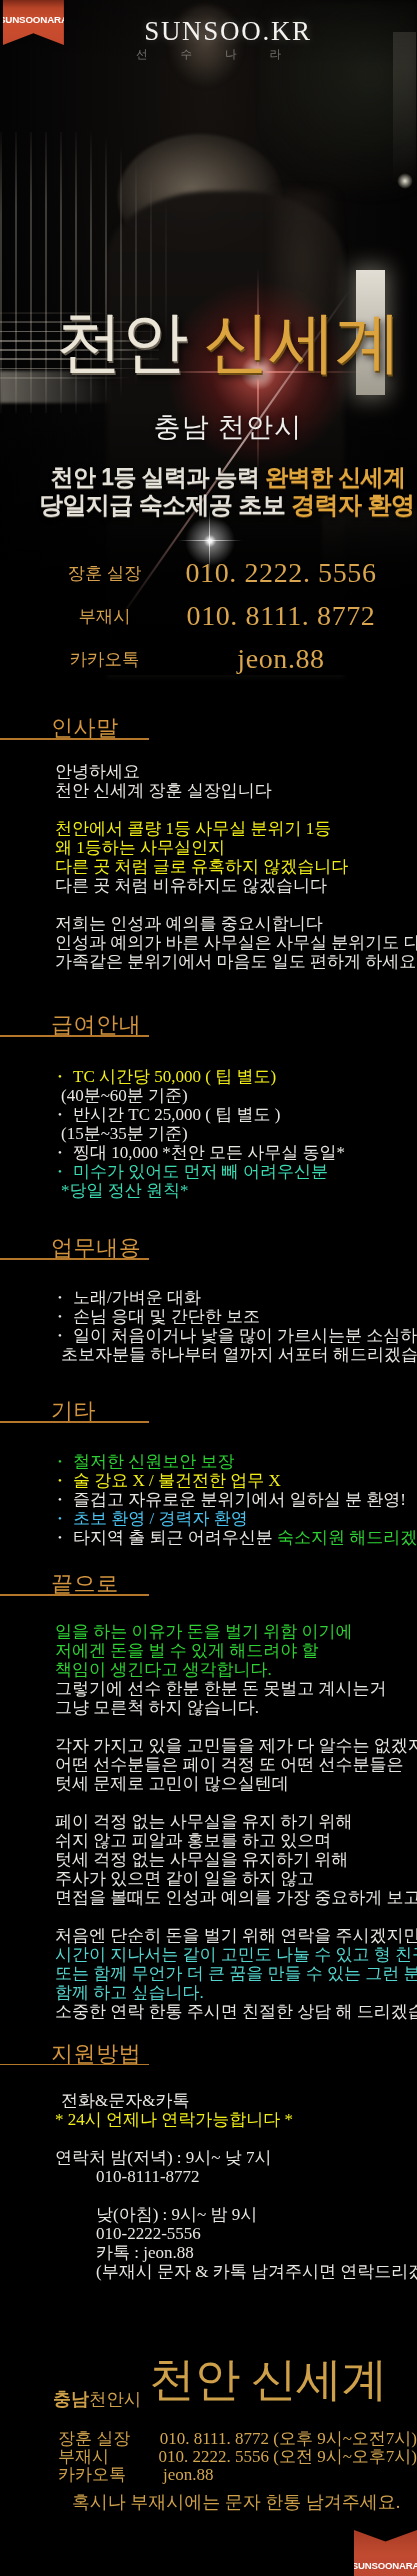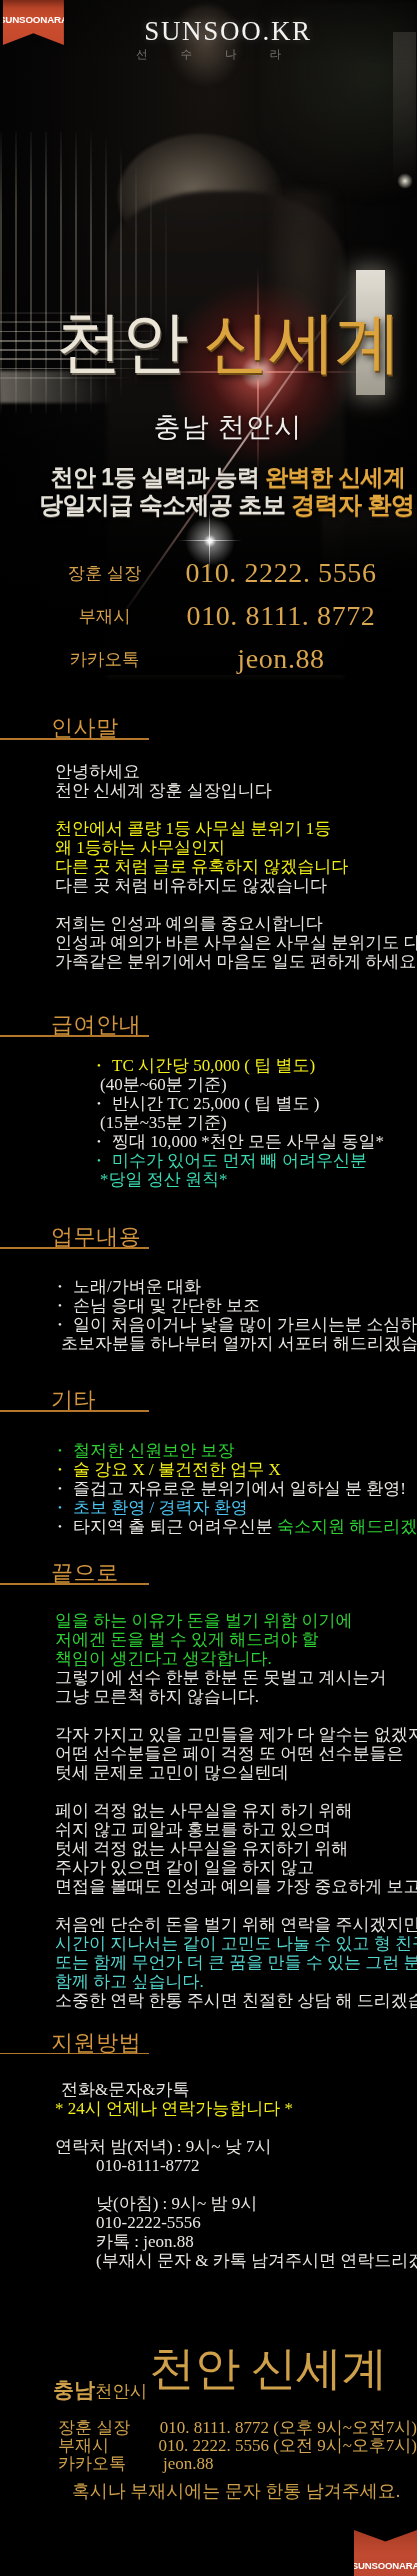--- a/index.html
+++ b/index.html
@@ -100,21 +100,21 @@
   .sec-pay{margin-top:42px;}
   .sec-work{margin-top:36px;}
   .sec-etc{margin-top:35px;}
   .sec-final{margin-top:25px;}
   .sec-apply{margin-top:21px;}
   .sec-head{position:relative;height:24px;}
   .sec-head h2{position:absolute;left:51px;top:0;margin:0;font-weight:400;font-size:22px;line-height:23px;
                letter-spacing:0.6px;color:#d2943e;}
   .sec-rule{position:absolute;left:0;top:22px;width:149px;height:1.7px;background:#b5782a;}
   .sec-body{margin-top:22px;}
-  .sec-pay .sec-body{margin-top:19px;padding-left:39px;}
+  .sec-pay .sec-body{margin-top:30px;}
   .sec-work .sec-body{margin-top:28px;}
   .sec-etc .sec-body{margin-top:29px;}
   .sec-final .sec-body{margin-top:25.5px;text-decoration:underline;}
   .sec-apply .sec-body{margin-top:25.5px;}
   .line{height:19px;line-height:19px;font-size:17px;padding-left:55px;white-space:nowrap;}
   .line .dot{display:inline-block;width:15px;font-size:11px;vertical-align:1.7px;}
   .line.bullet{padding-left:58px;}
   .line.ind1{padding-left:61px;}
   .line.ind2{padding-left:96px;}
   .gapline{height:19px;}
@@ -124,21 +124,21 @@
   .c-green{color:#2ed234;}
   .c-blue{color:#4ac4f0;}
   .c-cyan{color:#54d6cf;}
 
   
   .footer{position:relative;margin-top:74px;}
   .f-head{position:relative;height:67px;}
   .f-title{position:absolute;left:149px;top:0;margin:0;font-weight:400;font-size:46px;line-height:50px;
            letter-spacing:-0.6px;color:#cfa04a;white-space:nowrap;}
   .f-region{position:absolute;left:53px;top:32px;color:#cfa04a;white-space:nowrap;}
-  .f-region .rb{font-family:"Liberation Sans","DejaVu Sans",sans-serif;font-weight:700;font-size:21px;}
+  .f-region .rb{font-family:"Liberation Sans","DejaVu Sans",sans-serif;font-weight:700;font-size:18px;}
   .f-region .rr{font-size:17.4px;}
   .f-contacts{margin-top:8px;}
   .f-row{display:flex;padding-left:58px;height:18px;line-height:18px;font-size:17px;color:#cda04b;white-space:nowrap;}
   .f-label{width:105px;}
   .f-value{flex:1;color:#d3a651;}
   .f-note{margin-top:8px;padding-left:55px;font-size:18px;line-height:21px;color:#cfa04a;white-space:nowrap;text-align:center;}
 </style>
 </head>
 <body>
 

